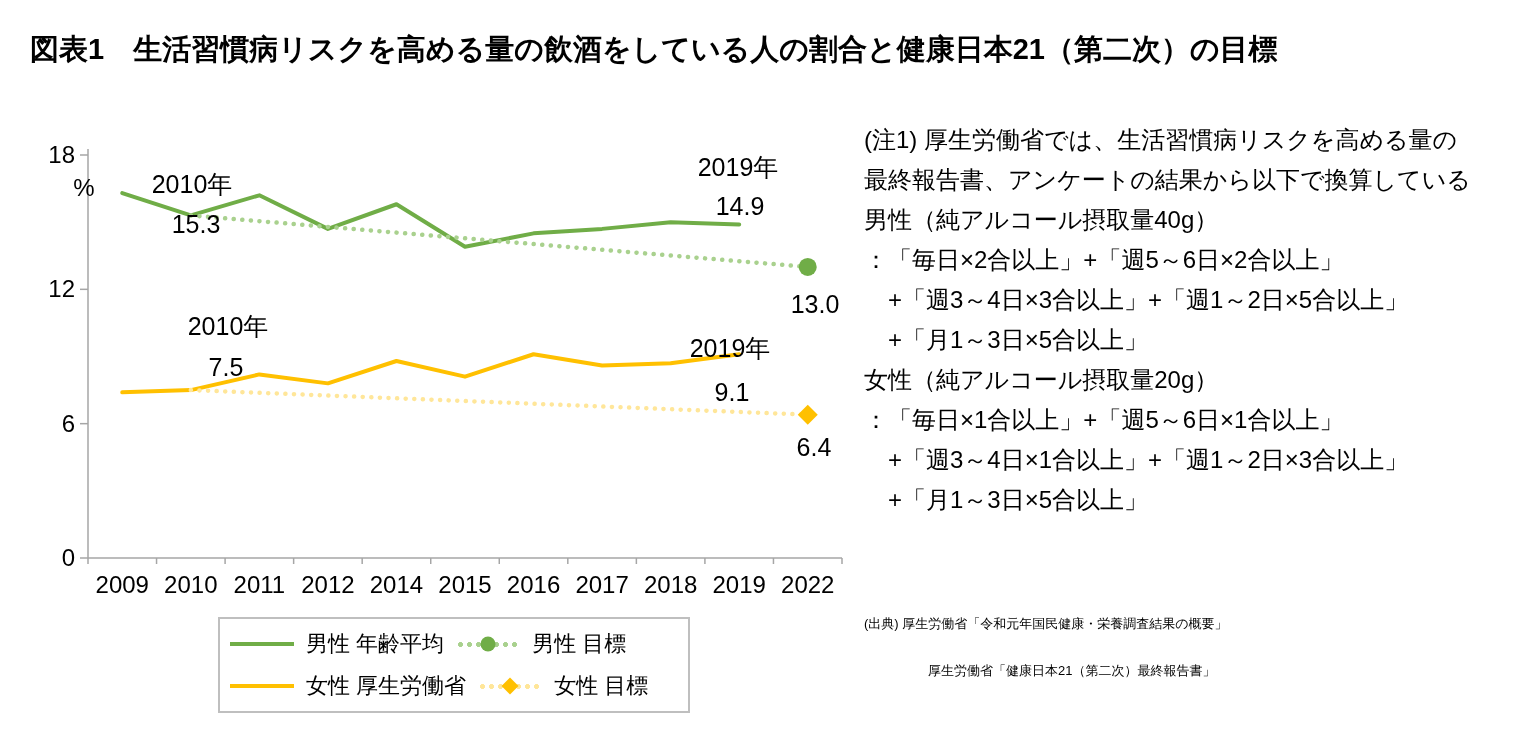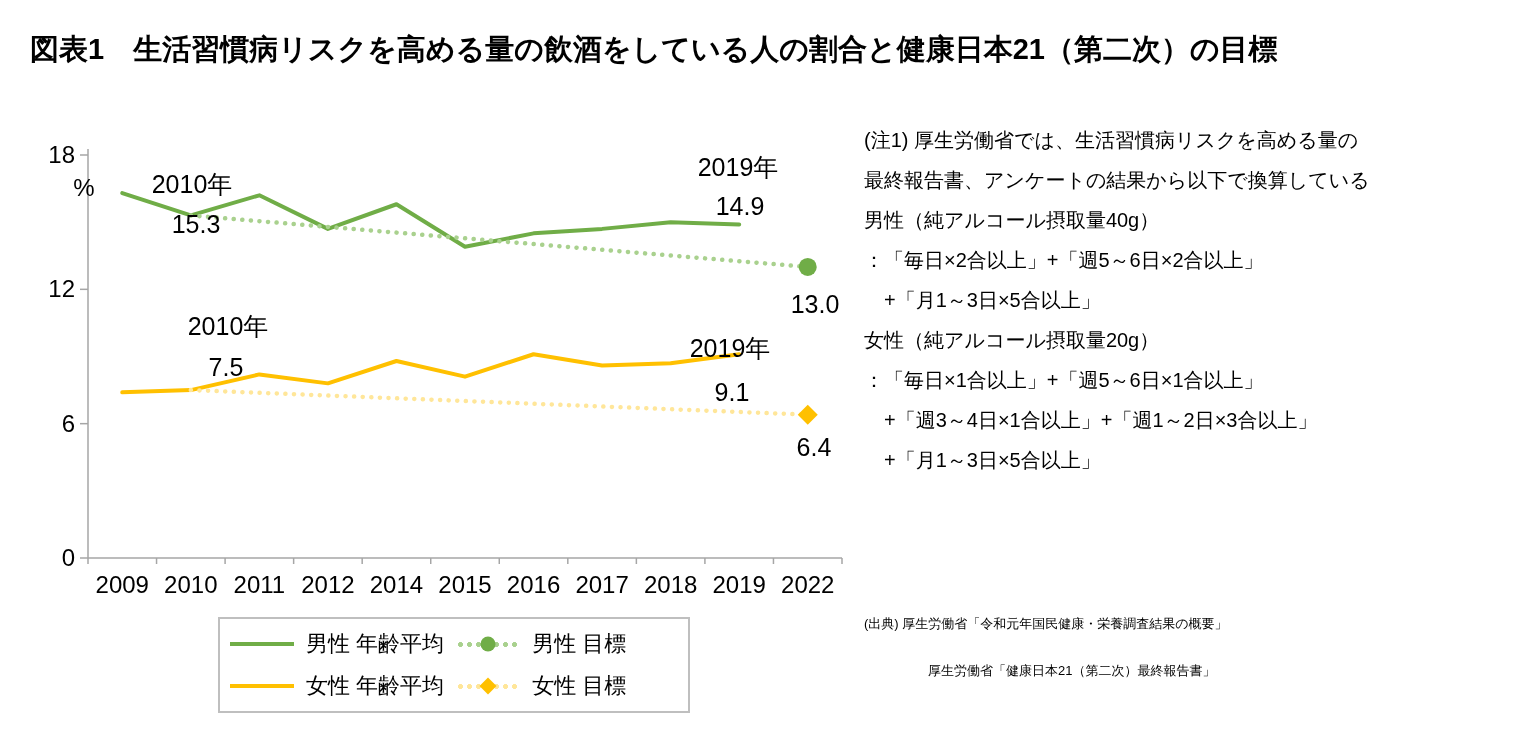--- a/index.html
+++ b/index.html
@@ -14,21 +14,21 @@
           box-sizing:border-box;display:flex;flex-direction:column;justify-content:space-around;
           padding:4px 0 4px 10px;background:#fff;}
   .legend-row{display:flex;align-items:center;text-align:center;}
   .sample{width:64px;height:4px;flex:none;display:inline-block;}
   .sample.dotted{height:5px;background-repeat:repeat-x;background-size:9px 5px;background-position:left center;position:relative;}
   .marker{position:absolute;left:50%;top:50%;transform:translate(-50%,-50%);width:15px;height:15px;
           border-radius:50%;display:block;}
   .marker.diamond{border-radius:0;width:12px;height:12px;transform:translate(-50%,-50%) rotate(45deg);}
   .legend-label{font-size:22px;margin-left:12px;margin-right:12px;white-space:nowrap;}
   
-  .notes{position:absolute;left:864px;top:120px;font-size:20px;line-height:40px;white-space:nowrap;}
+  .notes{position:absolute;left:864px;top:120px;font-size:24px;line-height:40px;white-space:nowrap;}
   .source{position:absolute;left:864px;top:604px;font-size:13px;line-height:39px;white-space:nowrap;}
   .source .indent{margin-left:64px;margin-top:8px;}
 </style>
 </head>
 <body>
 
 <div class="page">
 
   <div class="fig-title">図表1　生活習慣病リスクを高める量の飲酒をしている人の割合と健康日本21（第二次）の目標</div>
 
@@ -91,33 +91,34 @@
     <div class="legend-row">
       <span class="sample solid" id="legend-sample-0" style="background: rgb(112, 173, 71);"></span>
       <span class="legend-label">男性 年齢平均</span>
       <span class="sample dotted" id="legend-sample-1" style="background-image: radial-gradient(circle, rgb(169, 209, 142) 2.2px, transparent 2.8px);">
           <i class="marker circle" style="background: rgb(112, 173, 71);"></i>
         </span>
       <span class="legend-label">男性 目標</span>
     </div>
     <div class="legend-row">
       <span class="sample solid" id="legend-sample-2" style="background: rgb(255, 192, 0);"></span>
-      <span class="legend-label">女性 年齢平均</span>
+      <span class="legend-label">女性 厚生労働省</span>
       <span class="sample dotted" id="legend-sample-3" style="background-image: radial-gradient(circle, rgb(255, 230, 153) 2.2px, transparent 2.8px);">
           <i class="marker diamond" style="background: rgb(255, 192, 0);"></i>
         </span>
       <span class="legend-label">女性 目標</span>
     </div>
   </div>
 
   <div class="notes">
     <div>(注1) 厚生労働省では、生活習慣病リスクを高める量の</div>
     <div>最終報告書、アンケートの結果から以下で換算している</div>
     <div>男性（純アルコール摂取量40g）</div>
     <div> ：「毎日×2合以上」+「週5～6日×2合以上」</div>
+    <div>　+「週3～4日×3合以上」+「週1～2日×5合以上」</div>
     <div>　+「月1～3日×5合以上」</div>
     <div>女性（純アルコール摂取量20g）</div>
     <div> ：「毎日×1合以上」+「週5～6日×1合以上」</div>
     <div>　+「週3～4日×1合以上」+「週1～2日×3合以上」</div>
     <div>　+「月1～3日×5合以上」</div>
   </div>
 
   <div class="source">
     <div>(出典) 厚生労働省「令和元年国民健康・栄養調査結果の概要」</div>
     <div class="indent">厚生労働省「健康日本21（第二次）最終報告書」</div>

